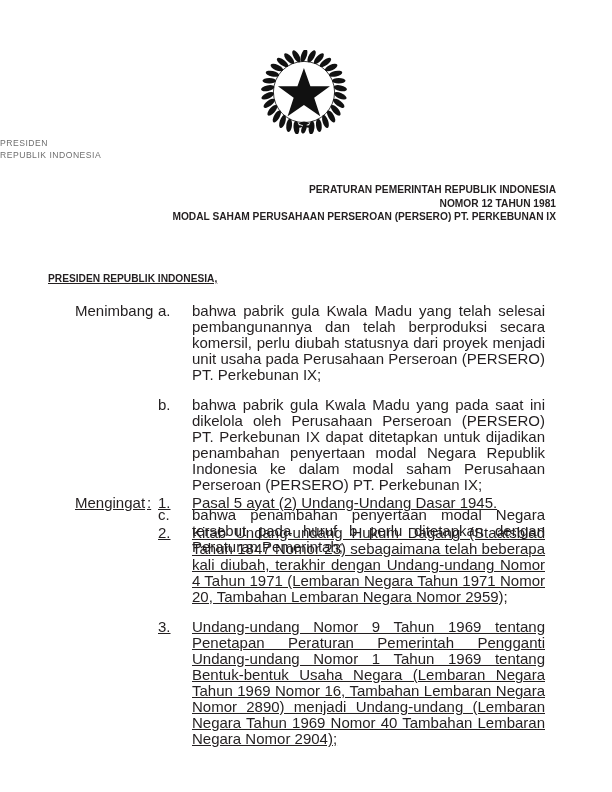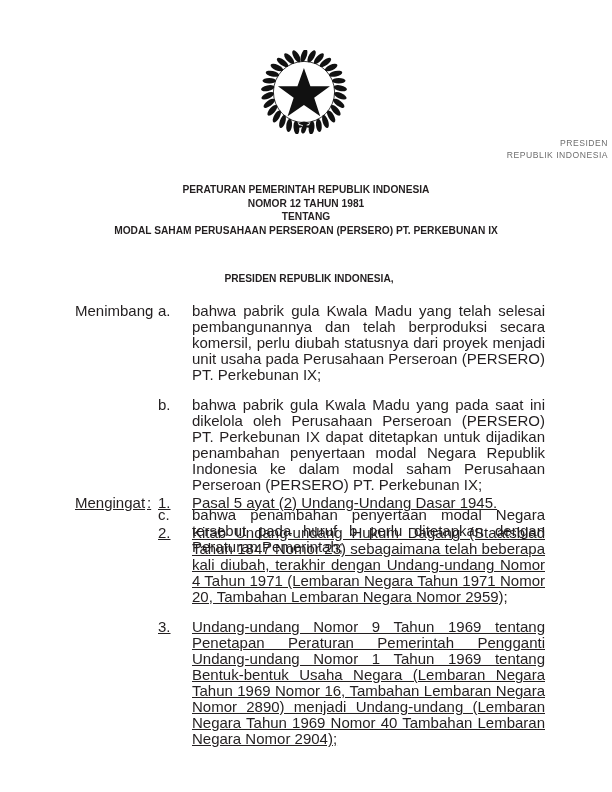--- a/index.html
+++ b/index.html
@@ -20,21 +20,21 @@
     height: 792px;
     box-sizing: border-box;
   }
 
   
   .emblem-block {
     position: absolute;
     top: 50px;
     left: 0;
     width: 608px;
-    text-align: right;
+    text-align: left;
   }
   .emblem {
     display: block;
     margin: 0 auto;
   }
   .emblem-caption {
     margin-top: 4px;
     font-size: 8.6px;
     line-height: 11.5px;
     color: #6e6e6e;
@@ -48,33 +48,34 @@
     position: absolute;
     top: 183px;
     left: 56px;
     width: 500px;
     text-align: center;
     font-weight: bold;
     font-size: 10.2px;
     line-height: 13.6px;
     color: #231f20;
   }
-  .title-block div { white-space: nowrap; }
+  .title-block div { white-space: nowrap; text-align: right; }
 
   
   .opening {
     position: absolute;
     top: 272px;
-    left: 59px;
+    left: 48px;
     width: 500px;
-    text-align: center;
+    text-align: left;
     font-weight: bold;
     font-size: 10.2px;
     line-height: 14px;
     color: #231f20;
+    text-decoration: underline;
   }
 
   
   .section {
     position: absolute;
     left: 75px;
     width: 470px;
     font-size: 15px;
     line-height: 16px;
   }
@@ -236,21 +237,20 @@
     </svg>
     <div class="emblem-caption">
       <div>PRESIDEN</div>
       <div>REPUBLIK INDONESIA</div>
     </div>
   </div>
 
   <div class="title-block">
     <div>PERATURAN PEMERINTAH REPUBLIK INDONESIA</div>
     <div>NOMOR 12 TAHUN 1981</div>
-    <div>TENTANG</div>
     <div>MODAL SAHAM PERUSAHAAN PERSEROAN (PERSERO) PT. PERKEBUNAN IX</div>
   </div>
 
   <div class="opening">PRESIDEN REPUBLIK INDONESIA,</div>
 
   <div class="section" id="section-menimbang">
     <div class="clause-row">
       <div class="clause-label">Menimbang</div>
       <div class="clause-colon">:</div>
       <div class="clause-items">

